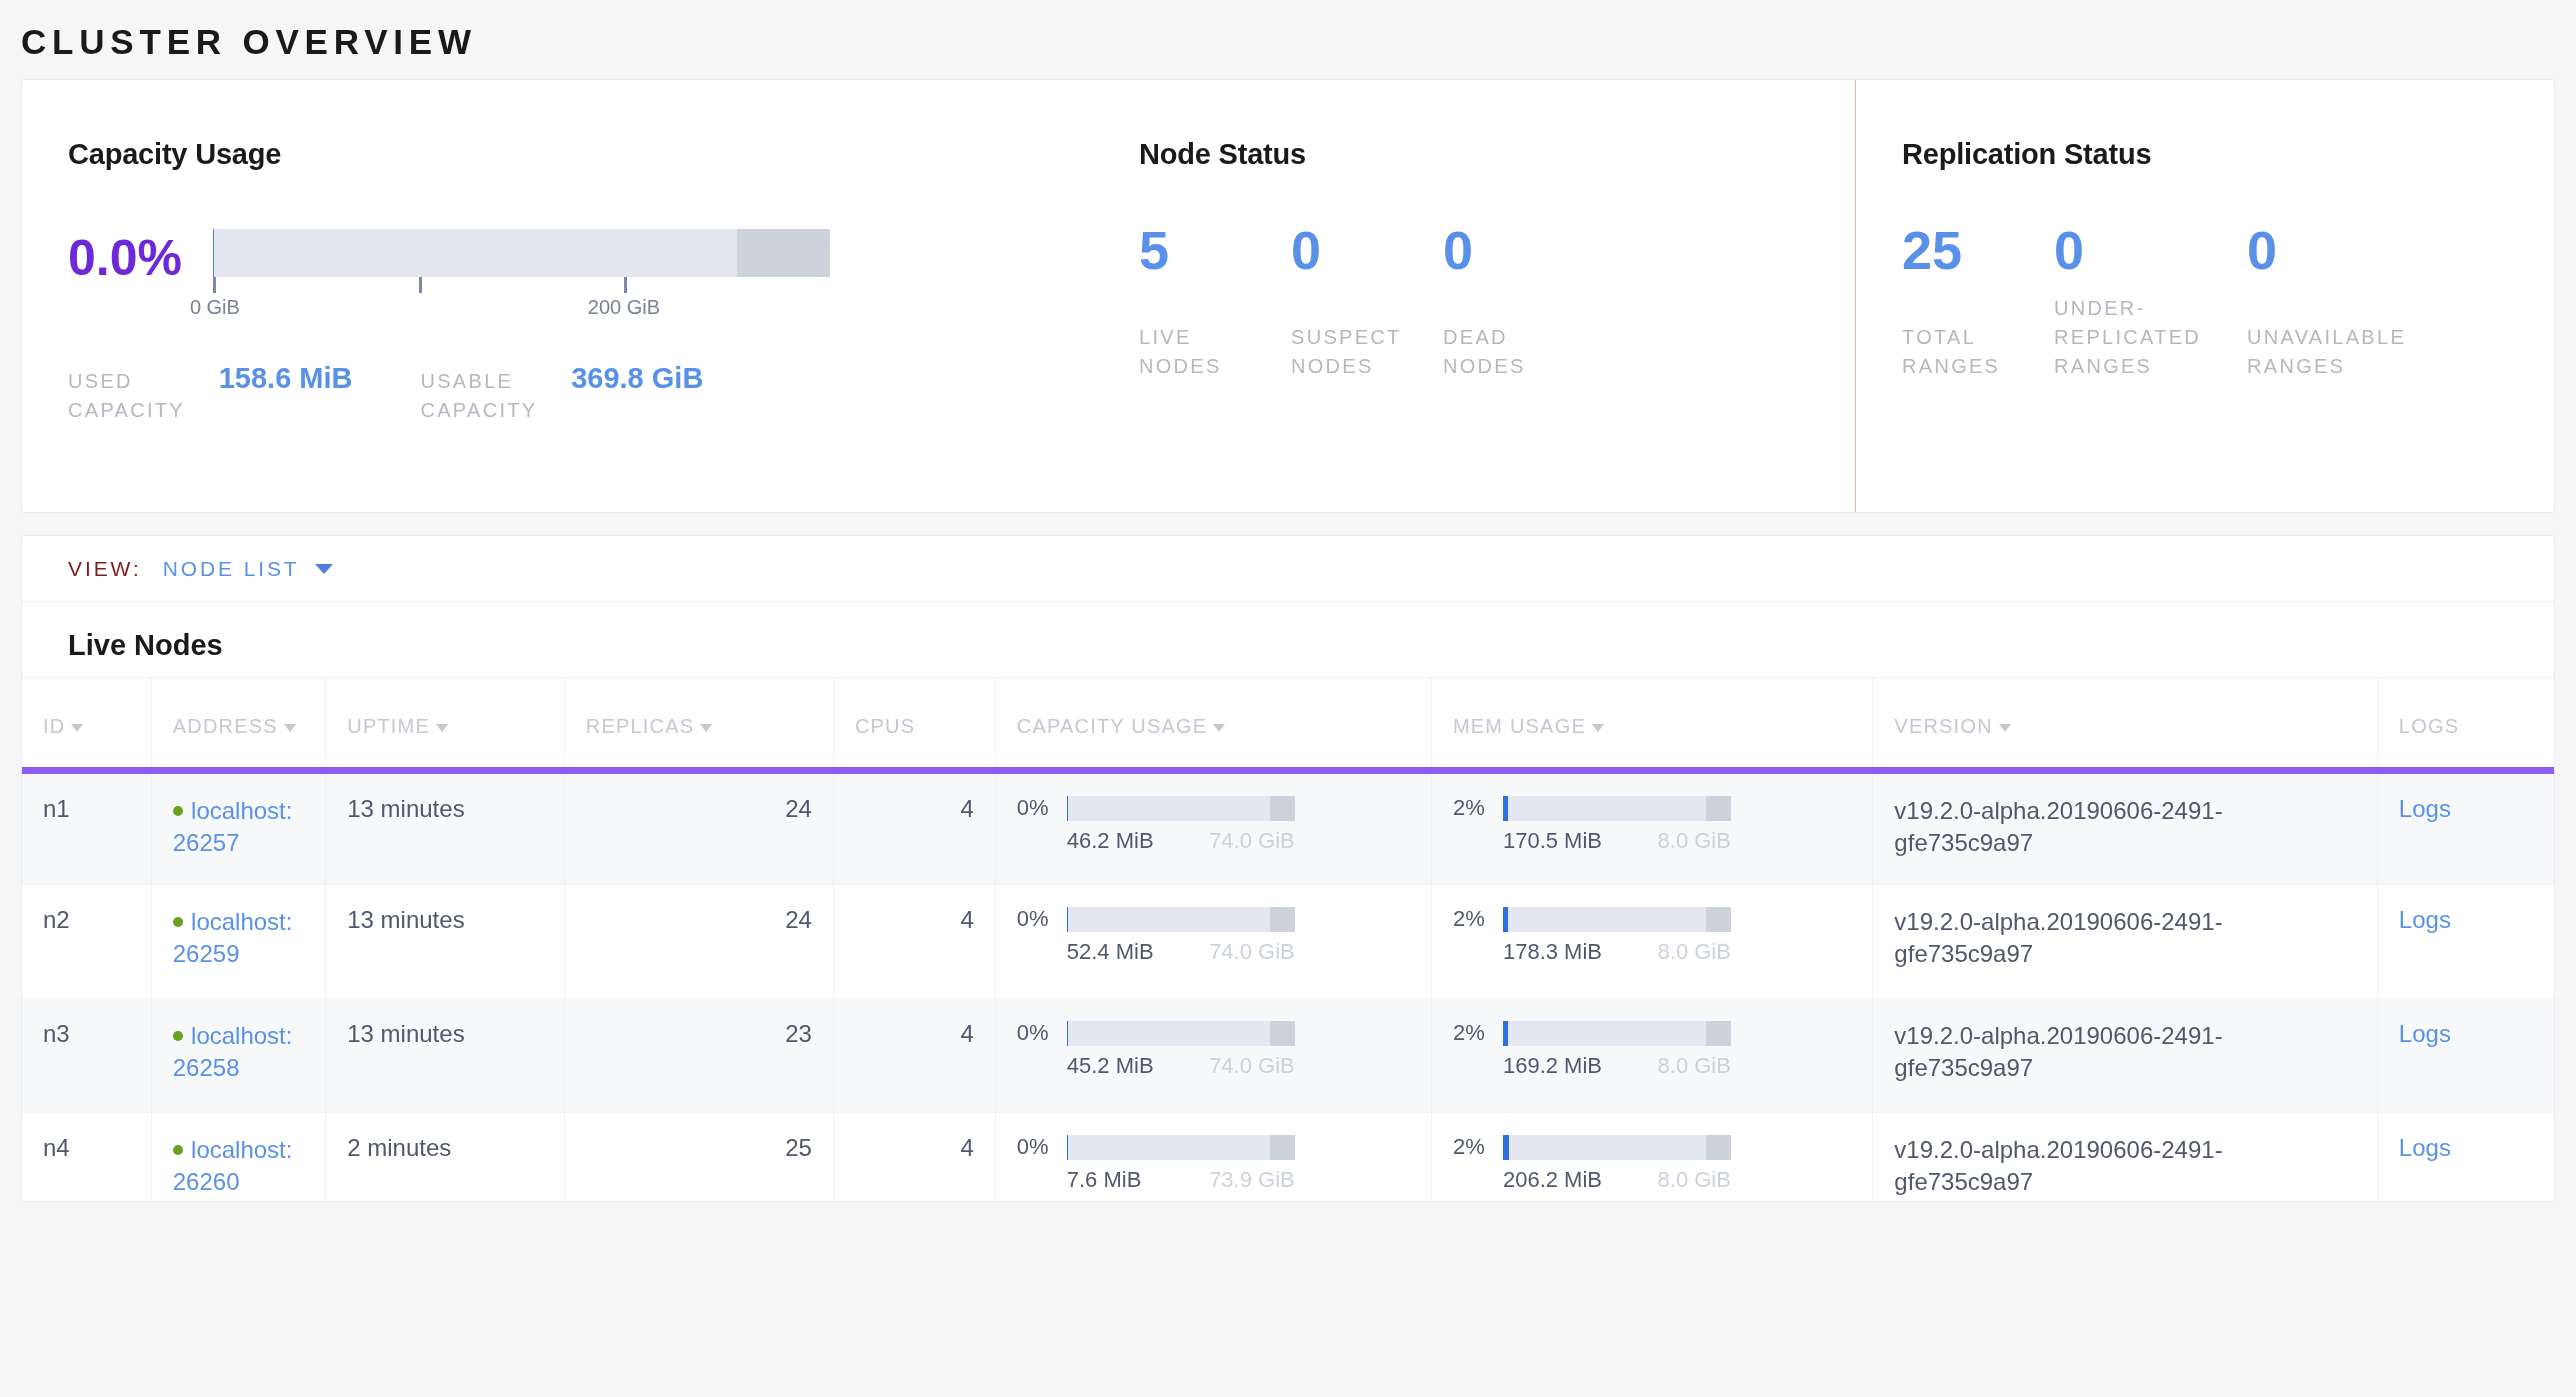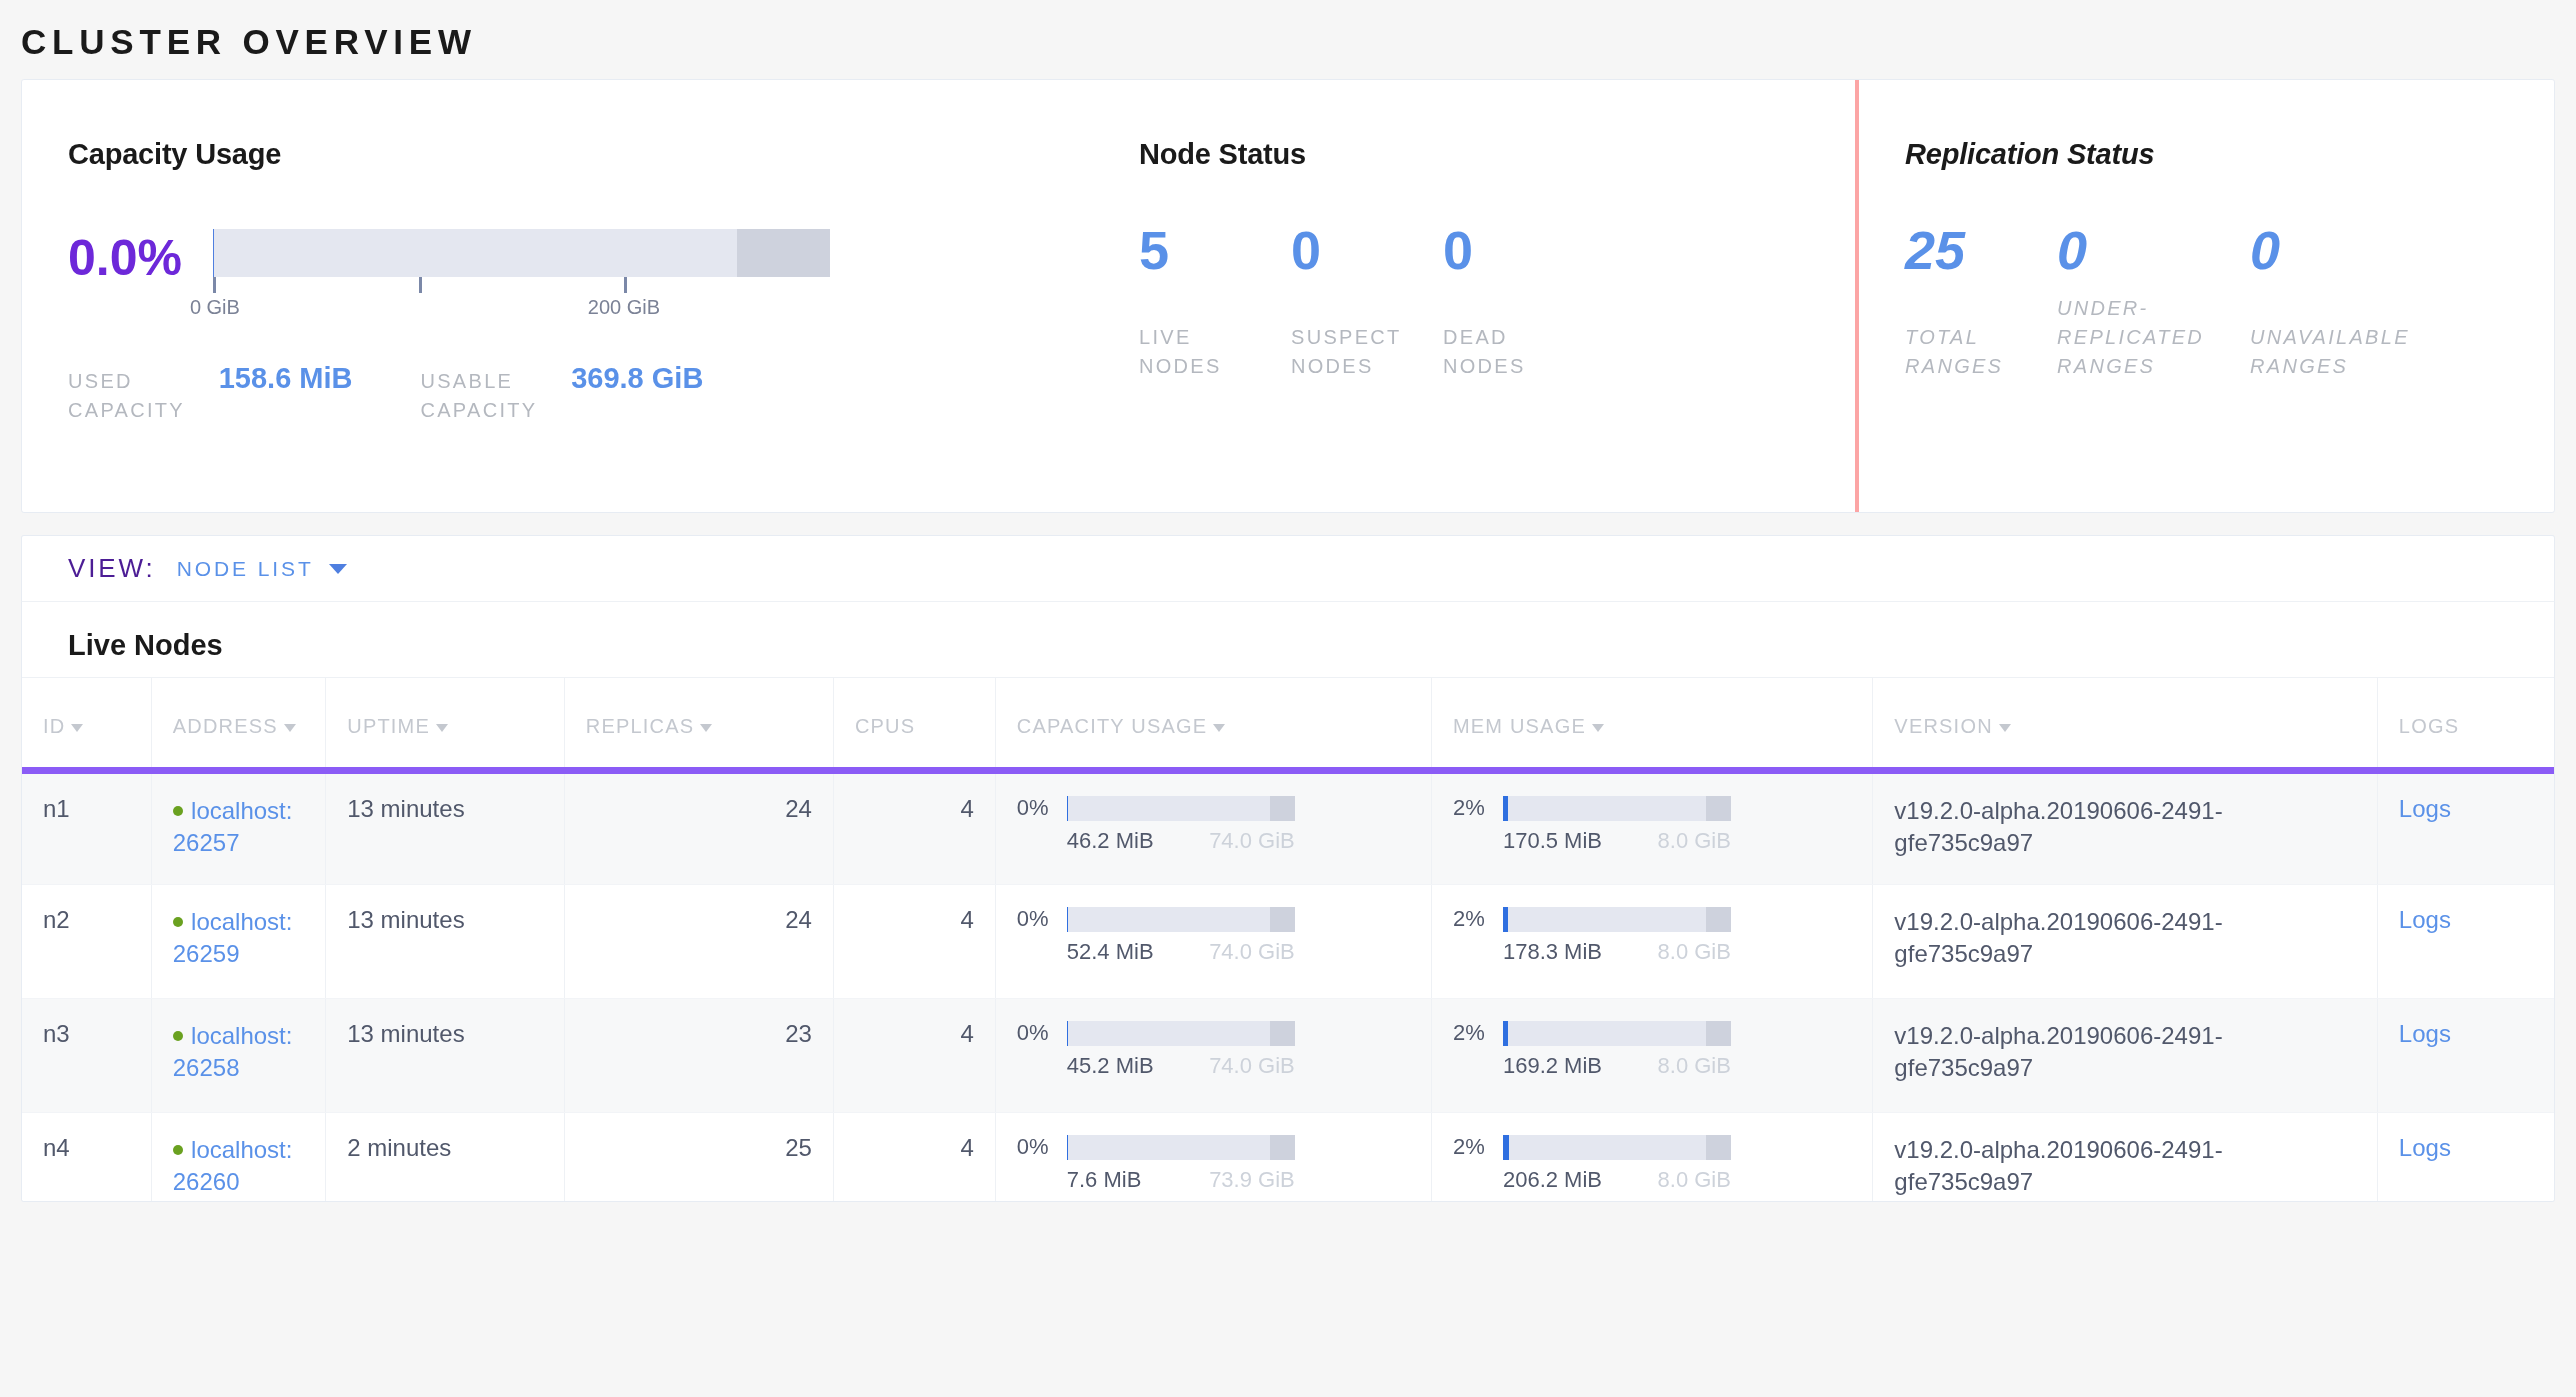--- a/index.html
+++ b/index.html
@@ -30,21 +30,21 @@
     background: #fff;
     border: 1px solid #e7ecf3;
     border-radius: 2.9px;
     height: 434px;
     display: flex;
     padding: 0;
   }
   .summary-section { padding: 58px 0 0 46px; position: relative; }
   .sec-capacity   { width: 1071px; }
   .sec-node       { width: 762px; }
-  .sec-repl       { width: 675px; border-left: 4px solid #fca5a5;  font-style: italic;}
+  .sec-repl       { width: 675px; border-left: 1px solid #fca5a5; }
   .sec-node { border-left: none; }
 
   .sec-title {
     font-size: 29px;
     font-weight: 700;
     color: #1a1a1a;
     letter-spacing: -0.2px;
     margin-bottom: 52px;
   }
 
@@ -133,23 +133,23 @@
     background: #fff;
     border: 1px solid #e7ecf3;
     border-bottom: none;
     border-radius: 2.9px 2.9px 0 0;
     height: 66px;
     display: flex;
     align-items: center;
     padding-left: 46px;
   }
   .view-label {
-    font-size: 26px;
+    font-size: 21px;
     letter-spacing: 2.9px;
-    color: #4c1d95;
+    color: #7f1d1d;
     margin-right: 21px;
   }
   .view-value {
     font-size: 21px;
     letter-spacing: 2.9px;
     color: #5a91e8;
     margin-right: 15.4px;
     cursor: pointer;
   }
   .caret {

